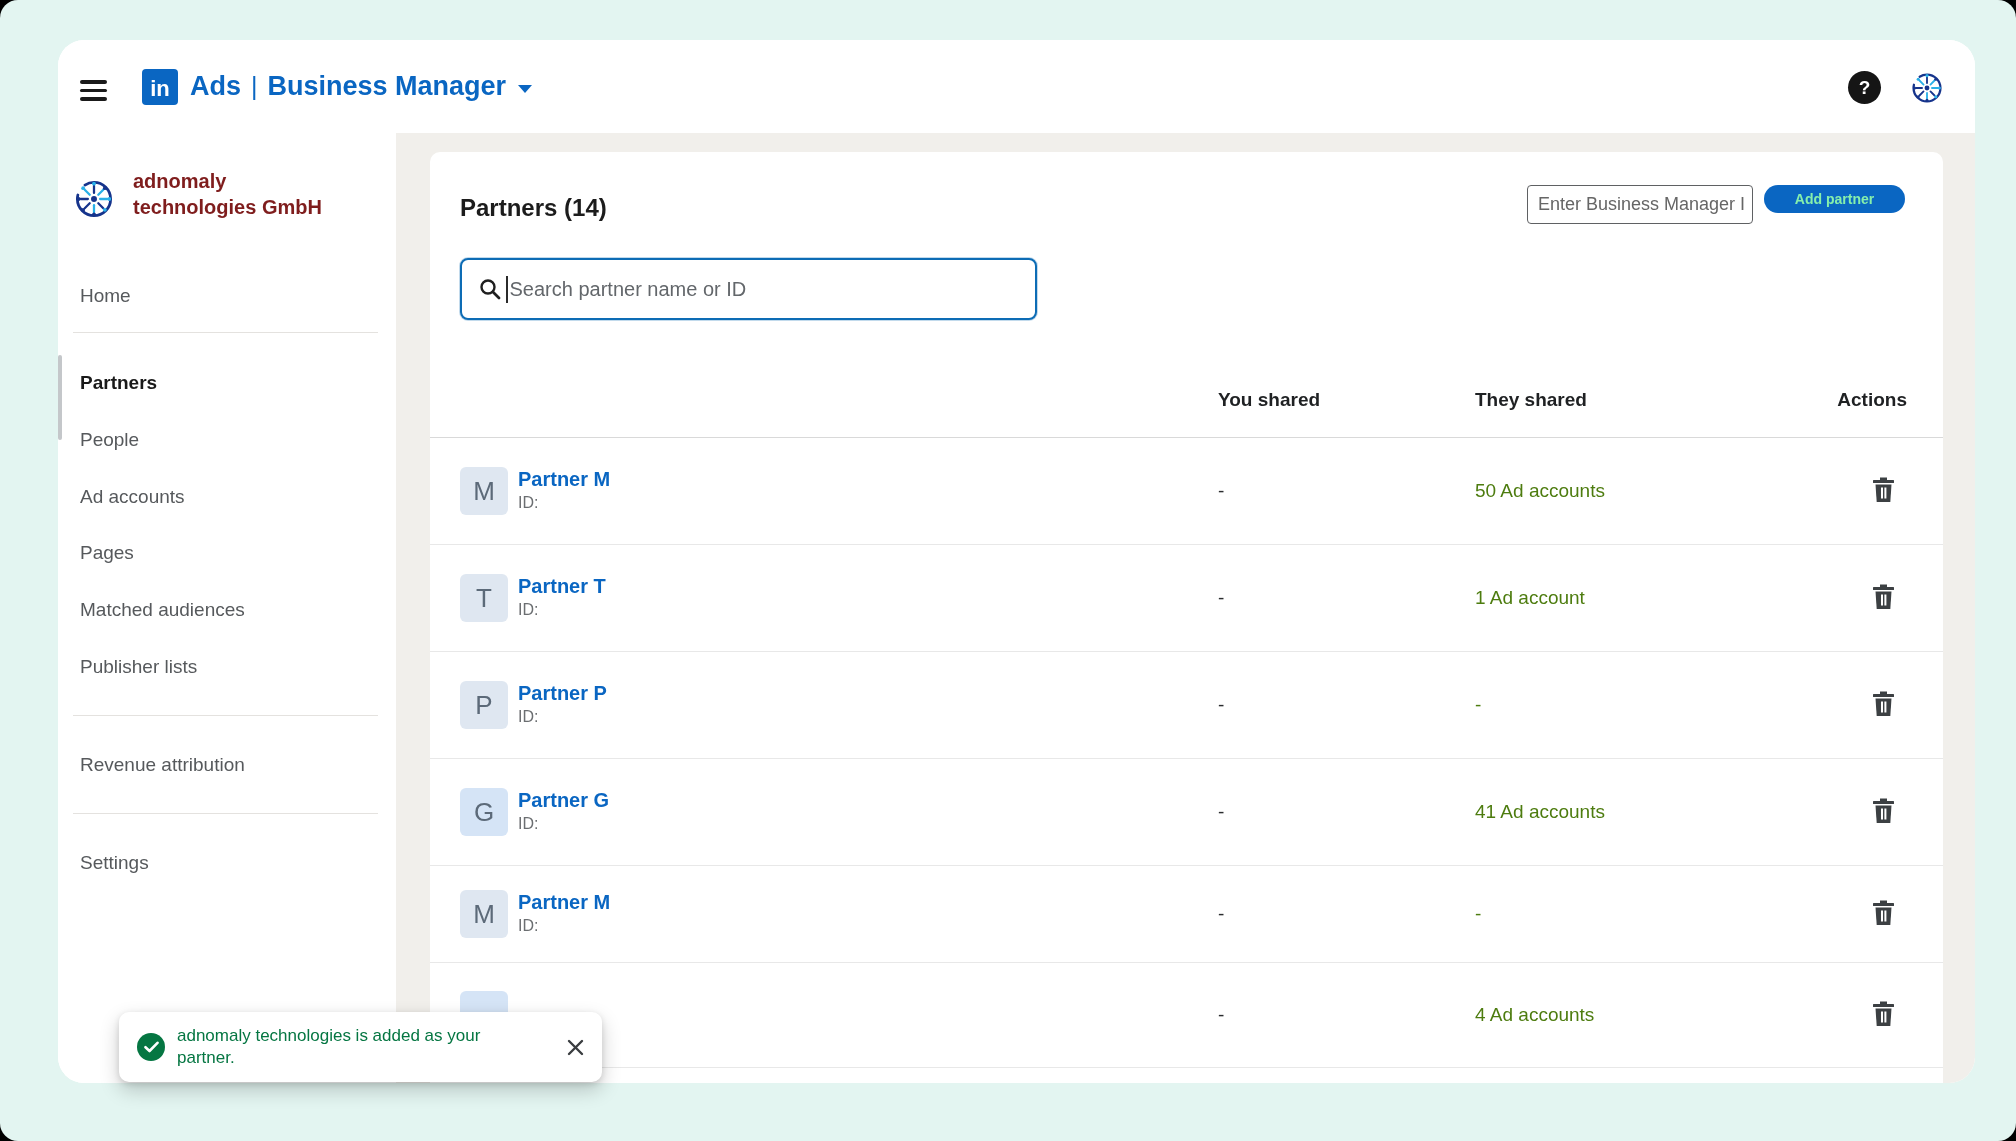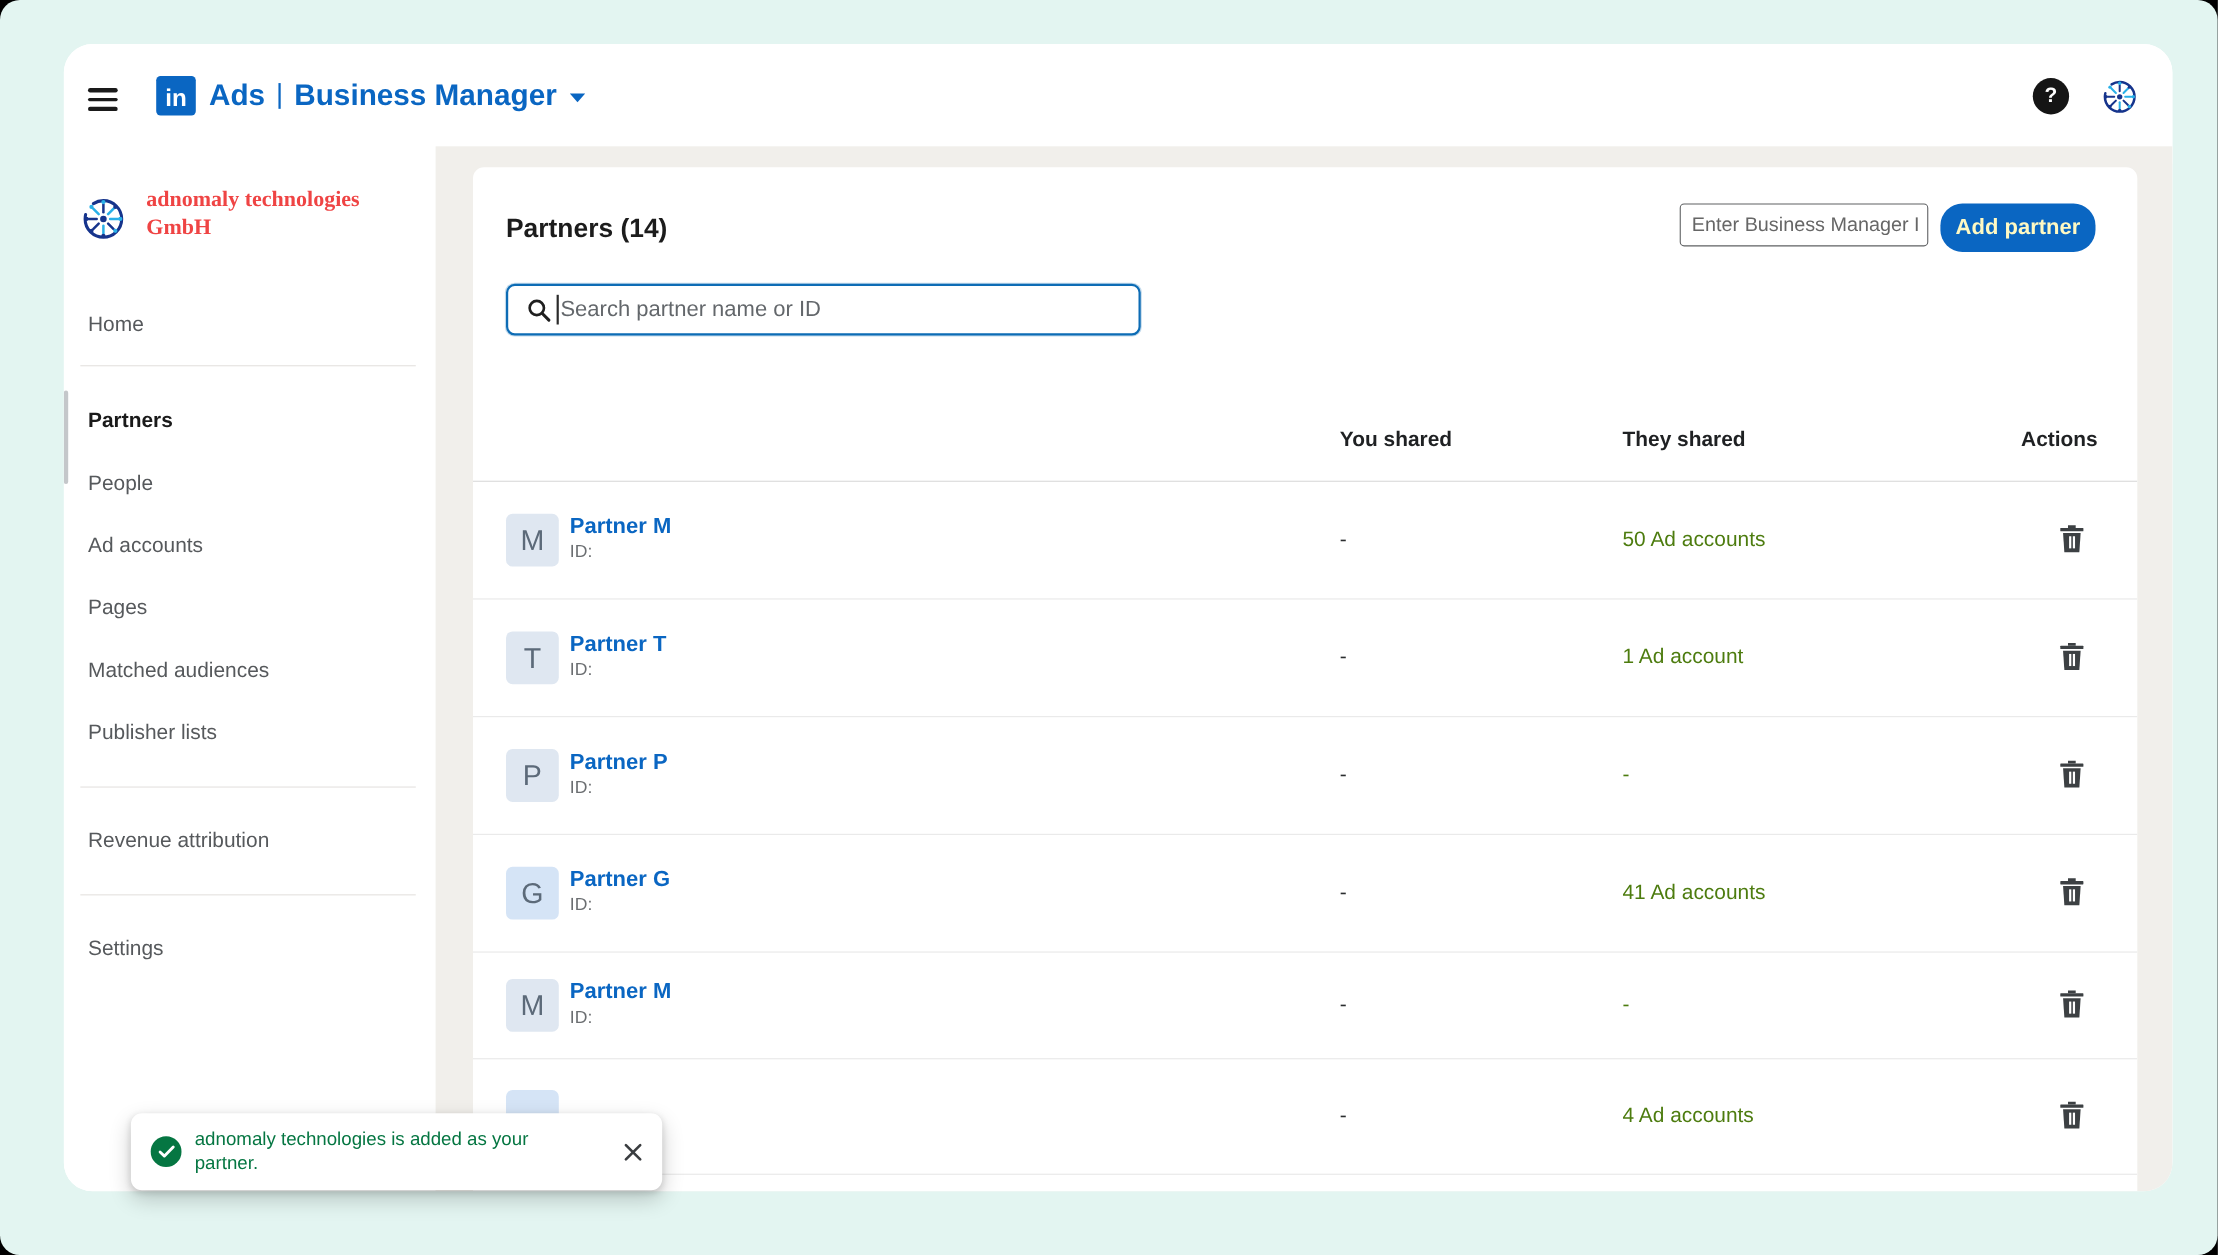--- a/index.html
+++ b/index.html
@@ -17,36 +17,36 @@
   .brand { position:absolute; left:132px; top:0; height:93px; display:flex; align-items:center; color:#0a66c2; font-size:27px; font-weight:600; cursor:pointer; }
   .brand .sep { font-weight:300; margin:0 10px; font-size:25px; }
   .brand .caret { width:0; height:0; border-left:7px solid transparent; border-right:7px solid transparent; border-top:8px solid #0a66c2; margin-left:12px; margin-top:4px; }
   .help-btn { position:absolute; left:1790px; top:31px; width:33px; height:33px; border-radius:50%; background:#151515; color:#fff; font-size:19px; font-weight:bold; display:flex; align-items:center; justify-content:center; cursor:pointer; }
   .account-avatar { position:absolute; left:1852px; top:31px; width:34px; height:34px; border-radius:50%; cursor:pointer; }
 
   
   .sidebar { position:absolute; left:0; top:93px; width:338px; height:950px; background:#fff; }
   .company { position:absolute; left:0; top:0; width:338px; }
   .company-logo { position:absolute; left:15px; top:45px; width:42px; height:42px; }
-  .company-name { position:absolute; left:75px; top:35px; width:215px; font-size:20px; font-weight:bold; color:#ef4444; line-height:26px;font-family:Liberation Serif, serif; }
+  .company-name { position:absolute; left:75px; top:35px; width:215px; font-size:20px; font-weight:bold; color:#7f1d1d; line-height:26px; }
   .nav-item { position:absolute; left:0; width:338px; height:40px; display:flex; align-items:center; padding-left:22px; font-size:19px; color:#56595c; cursor:pointer; }
   .nav-item.active { font-weight:bold; color:#1a1a1a; }
   .side-divider { position:absolute; left:15px; width:305px; height:1px; background:#e4e2df; }
   .active-indicator { position:absolute; left:0; top:222px; width:4px; height:85px; background:#c4c7ca; border-radius:2px; }
 
   
   .main { position:absolute; left:338px; top:93px; width:1579px; height:950px; background:#f1efeb; }
   .card { position:absolute; left:34px; top:19px; width:1513px; height:931px; background:#fff; border-radius:10px 10px 0 0; overflow:hidden; }
 
   .card-title { position:absolute; left:30px; top:42px; font-size:24px; font-weight:bold; color:#1c1c1c; }
   .bm-input { position:absolute; left:1097px; top:33px; width:226px; height:39px; border:1.5px solid #5f6163; border-radius:4px; font-size:18px; color:#333; padding:0 8px 0 10px; outline:none; font-family:"Liberation Sans", sans-serif; }
   .bm-input::placeholder { color:#666; }
-  .add-partner-btn { position:absolute; left:1334px; top:33px; width:141px; height:44px; border:none; border-radius:20px; background:#0a66c2; color:#fef9c3; font-size:20px; font-weight:bold; cursor:pointer; font-family:"Liberation Sans", sans-serif; }
-
-  .search-box { position:absolute; left:30px; top:106px; width:577px; height:47px; border:2px solid #0d6cb5; border-radius:8px; box-shadow:0 0 0 1px rgba(13,108,181,.25); display:flex; align-items:center; background:#fff; }
+  .add-partner-btn { position:absolute; left:1334px; top:33px; width:141px; height:28px; border:none; border-radius:20px; background:#0a66c2; color:#86efac; font-size:14px; font-weight:bold; cursor:pointer; font-family:"Liberation Sans", sans-serif; }
+
+  .search-box { position:absolute; left:30px; top:106px; width:577px; height:62px; border:2px solid #0d6cb5; border-radius:8px; box-shadow:0 0 0 1px rgba(13,108,181,.25); display:flex; align-items:center; background:#fff; }
   .search-box svg { margin-left:16px; flex:none; }
   .search-caret { width:1.5px; height:27px; background:#2b2b2b; margin-left:4px; flex:none; }
   .search-input { flex:1; border:none; outline:none; font-size:20px; color:#333; padding-left:2px; background:transparent; font-family:"Liberation Sans", sans-serif; }
   .search-input::placeholder { color:#63676b; }
 
   
   .thead { position:absolute; left:0; top:210px; width:1513px; height:76px; border-bottom:1px solid #d9d9d9; }
   .th { position:absolute; top:0; height:76px; display:flex; align-items:center; font-size:19px; font-weight:600; color:#1f2123; }
   .th-name { left:30px; cursor:pointer; }
   .th-name svg { margin-left:12px; }

